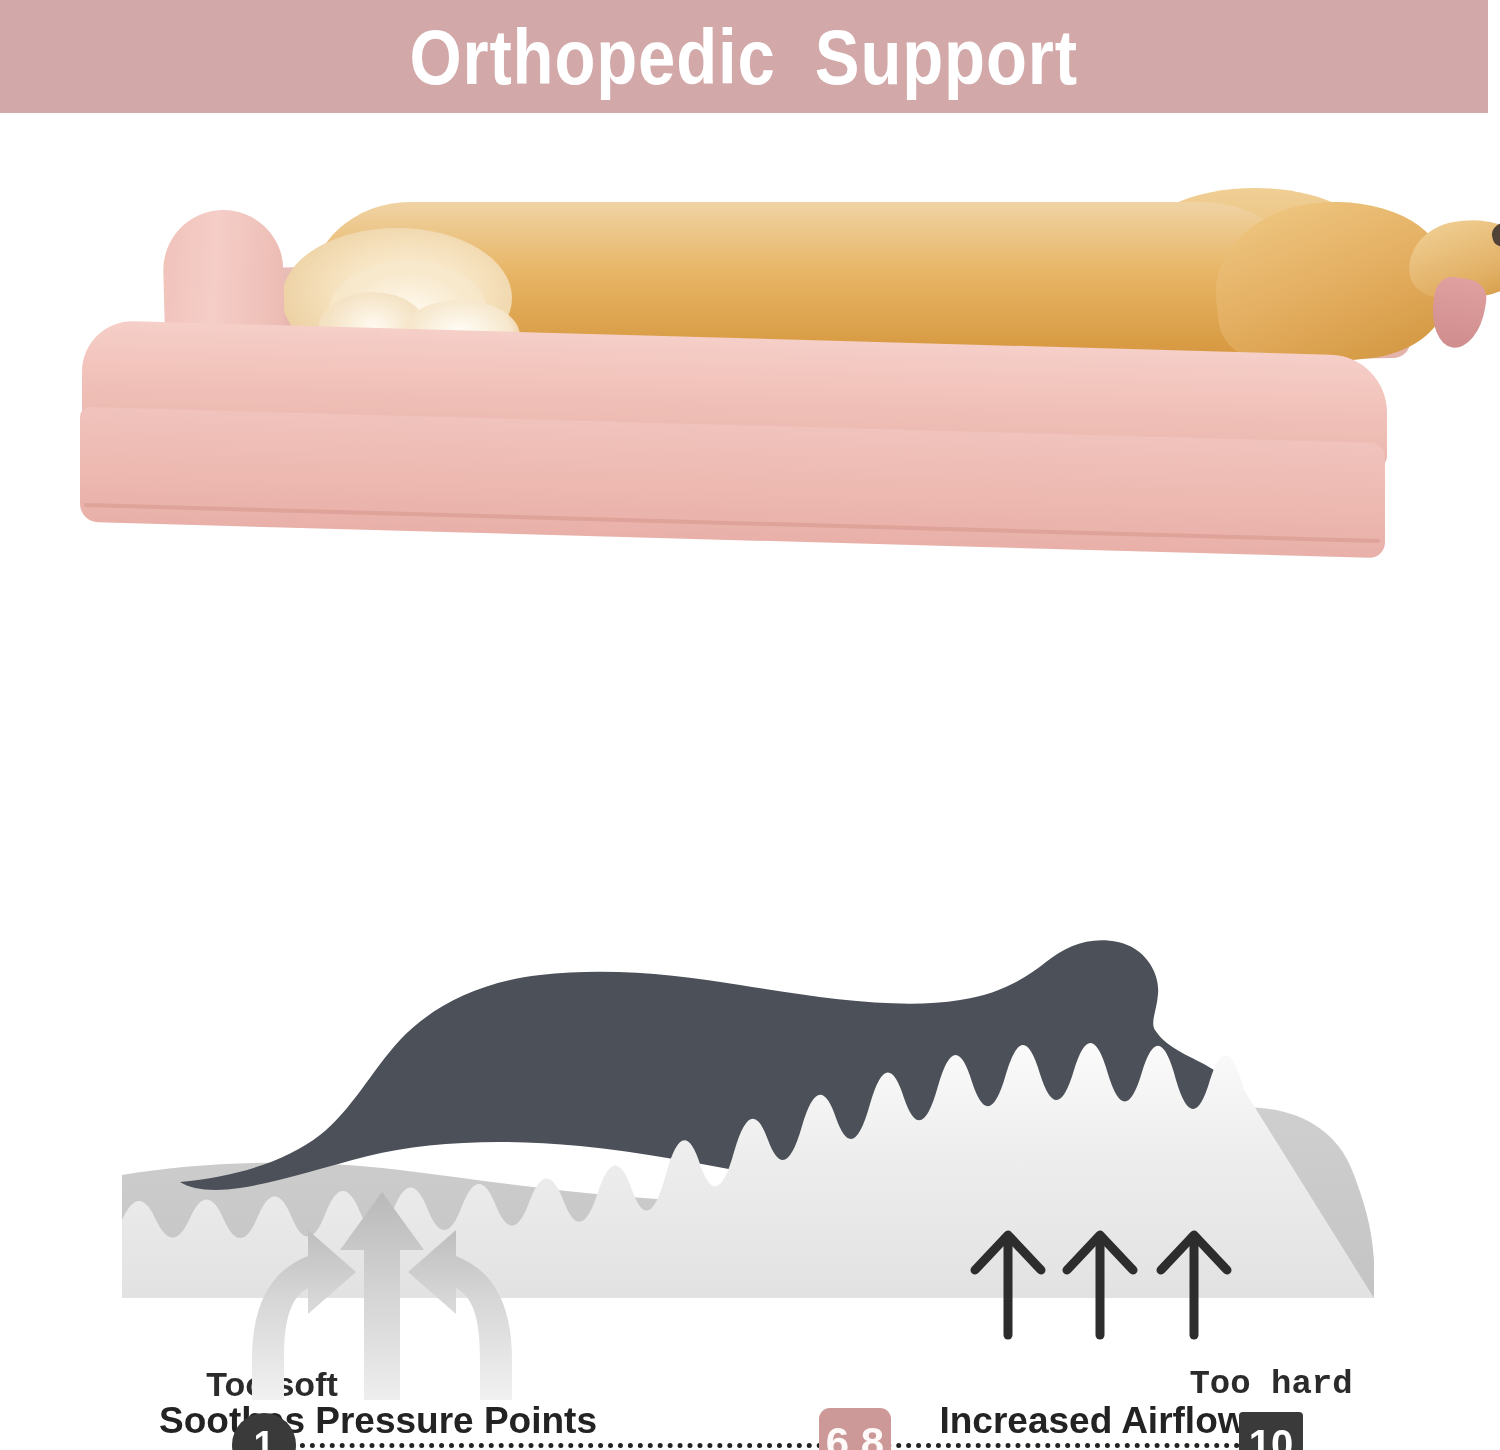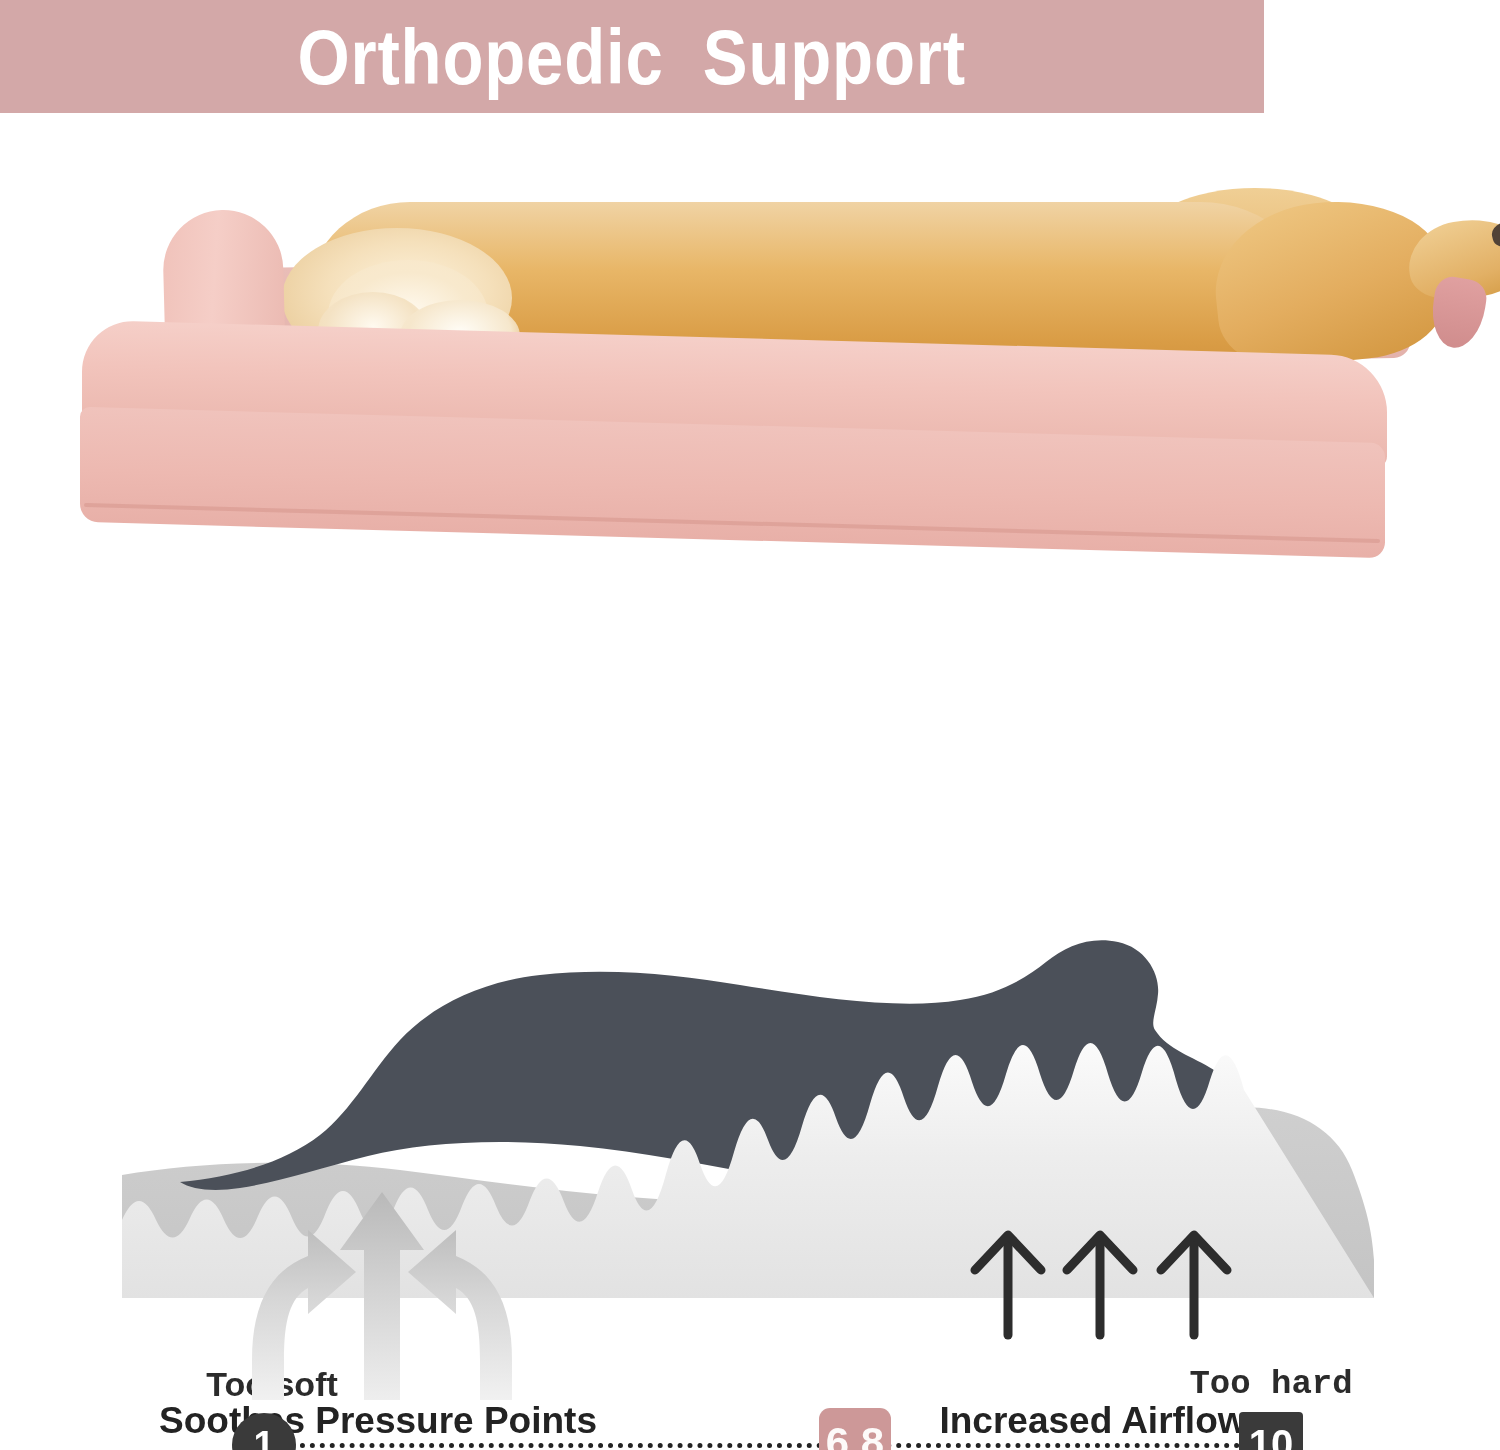--- a/index.html
+++ b/index.html
@@ -5,21 +5,21 @@
   * { margin:0; padding:0; box-sizing:border-box; }
   html,body{ background:#ffffff; }
   body{
     width:1500px; height:1450px; position:relative; overflow:hidden;
     font-family:"Liberation Sans", sans-serif;
     -webkit-font-smoothing:antialiased;
   }
 
   
   #header-banner{
-    position:absolute; left:0; top:0; width:1264px; height:113px;
+    position:absolute; left:0; top:0; width:1488px; height:113px;
     background:#d3a8a8;
     display:flex; align-items:center; justify-content:center;
   }
   #header-title{
     color:#ffffff;
     font-family:"Liberation Sans Narrow","Liberation Sans",sans-serif;
     font-weight:bold;
     font-size:78px;
     letter-spacing:1px;
     transform:scaleX(0.86);

